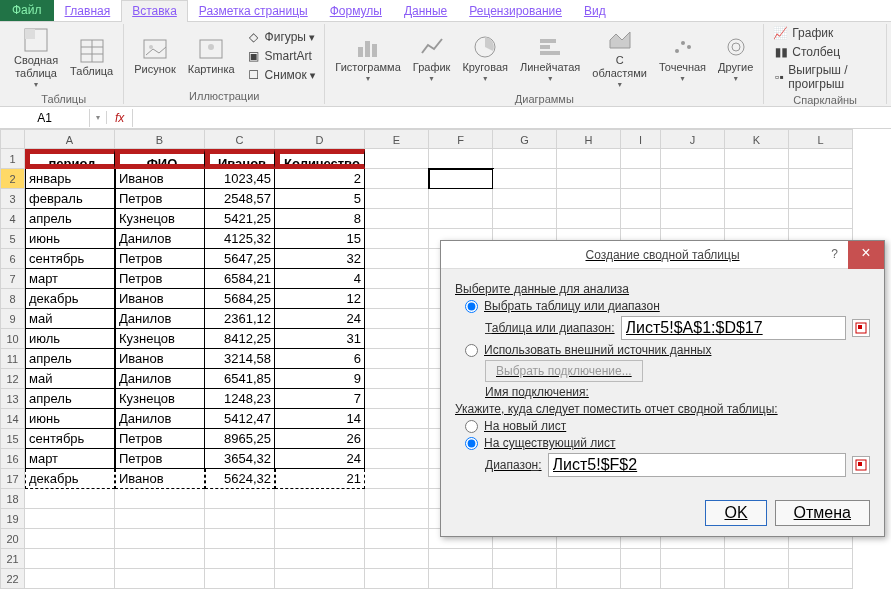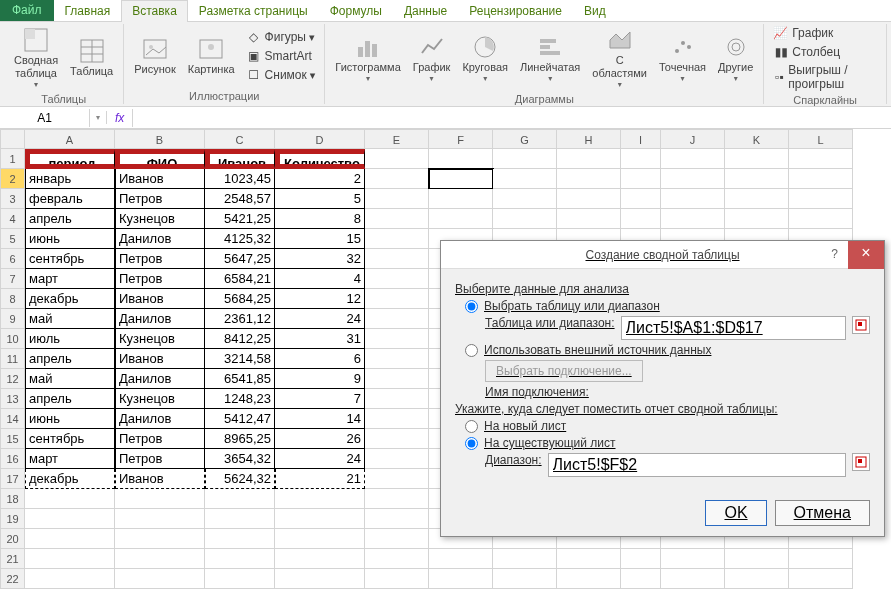--- a/index.html
+++ b/index.html
@@ -1,41 +1,41 @@
 <!DOCTYPE html>
 <html><head>
   <meta charset="utf-8">
   <style>
     * { margin: 0; padding: 0; box-sizing: border-box; font-family: 'Segoe UI', Tahoma, sans-serif; font-size: 12px; }
     body { background: #fff; width: 891px; height: 593px; overflow: hidden; position: relative; }
 
     
     .ribbon-tabs { display: flex; background: #fff; border-bottom: 1px solid #d4d4d4; height: 22px; }
     .tab-file { background: #217346; color: #86efac; padding: 3px 12px; cursor: pointer; }
-    .tab { padding: 3px 10px; color: #4d7c0f; cursor: pointer; border: 1px solid transparent; border-bottom: none; }
+    .tab { padding: 3px 10px; color: #8b5cf6; cursor: pointer; border: 1px solid transparent; border-bottom: none; text-decoration: underline; }
     .tab.active { background: #f1f1f1; border-color: #d4d4d4; border-top: 1px solid #d4d4d4; border-left: 1px solid #d4d4d4; border-right: 1px solid #d4d4d4; margin-bottom: -1px; }
 
     
     .ribbon { display: flex; background: #f1f1f1; border-bottom: 1px solid #d4d4d4; height: 85px; padding: 2px 4px; }
     .group { display: flex; flex-direction: column; align-items: center; padding: 0 6px; border-right: 1px solid #d8d8d8; }
     .group-items { display: flex; flex: 1; align-items: center; gap: 4px; }
     .group-label { font-size: 11px; color: #666; padding: 2px 0; }
     .big-btn { display: flex; flex-direction: column; align-items: center; padding: 2px 4px; cursor: pointer; }
     .big-btn .icon { width: 28px; height: 28px; display: flex; align-items: center; justify-content: center; }
     .big-btn .label { font-size: 11px; color: #444; text-align: center; line-height: 1.2; white-space: pre-line; }
     .big-btn .arrow { font-size: 8px; color: #666; }
     .small-btn-col { display: flex; flex-direction: column; gap: 1px; }
     .small-btn { display: flex; align-items: center; gap: 3px; padding: 1px 3px; cursor: pointer; font-size: 11px; color: #444; }
     .small-btn .icon { width: 16px; height: 16px; display: flex; align-items: center; justify-content: center; }
 
     
     .formula-bar { display: flex; height: 22px; border-bottom: 1px solid #d4d4d4; align-items: center; background: #fff; }
     .name-box { width: 90px; padding: 2px 6px; border-right: 1px solid #d4d4d4; background: #fff; text-align: center; }
     .name-box-arrow { border-right: 1px solid #d4d4d4; padding: 2px 6px; color: #888; font-size: 8px; }
-    .fx-label { padding: 2px 8px; font-style: italic; color: #6d28d9; border-right: 1px solid #d4d4d4; }
+    .fx-label { padding: 2px 8px; font-style: italic; color: #b91c1c; border-right: 1px solid #d4d4d4; }
     .fx-input { flex: 1; padding: 2px 6px; border: none; outline: none; }
 
     
     .sheet { display: flex; }
     .row-headers { display: flex; flex-direction: column; }
     .corner { width: 25px; height: 20px; background: #f0f0f0; border: 1px solid #d4d4d4; }
     .row-head { width: 25px; height: 20px; background: #f0f0f0; border: 1px solid #d4d4d4; border-top: none; text-align: center; line-height: 20px; font-size: 11px; color: #555; }
     .row-head.sel { background: #ffd966; }
     .grid { display: flex; flex-direction: column; }
     .col-heads { display: flex; }
@@ -53,21 +53,21 @@
     .cE,.cF,.cG,.cH,.cJ,.cK,.cL { width: 64px; } .cI { width: 40px; }
 
     
     .dialog { position: absolute; left: 440px; top: 240px; width: 445px; background: #f0f0f0; border: 1px solid #888; box-shadow: 2px 2px 6px rgba(0,0,0,0.3); text-decoration: underline; }
     .dialog-title { display: flex; align-items: center; justify-content: center; background: #fff; border-bottom: 1px solid #ddd; height: 28px; position: relative; font-size: 13px; color: #444; }
     .dialog-title .help { position: absolute; right: 40px; top: 4px; color: #666; cursor: pointer; padding: 2px 6px; }
     .dialog-title .close { position: absolute; right: 0; top: 0; width: 36px; height: 28px; background: #c75050; color: #fff; text-align: center; line-height: 24px; cursor: pointer; font-size: 16px; }
     .dialog-body { padding: 10px 14px; }
     .dialog-body > div { margin: 3px 0; font-size: 12px; color: #333; }
     .radio-row { display: flex; align-items: center; gap: 6px; padding-left: 10px; }
-    .field-row { display: flex; align-items: flex-start; gap: 6px; padding-left: 30px; }
+    .field-row { display: flex; align-items: center; gap: 6px; padding-left: 30px; }
     .field-row input[type="text"] { flex: 1; padding: 2px 4px; border: 1px solid #aaa; background: #fff; font-size: 16px; }
     .range-pick { width: 18px; height: 18px; border: 1px solid #aaa; background: #fff; display: flex; align-items: center; justify-content: center; cursor: pointer; }
     .disabled-btn { padding: 3px 10px; border: 1px solid #bbb; background: #eee; color: #999; }
     .dim { color: #999; padding-left: 30px; }
     .dialog-buttons { display: flex; justify-content: flex-end; gap: 8px; padding: 10px 14px; }
     .dbtn { padding: 3px 18px; border: 1px solid #888; background: #f8f8f8; cursor: pointer; font-size: 16px; }
     .dbtn.ok { border: 1px solid #2a6ac1; }
     .underline-hint { text-decoration: underline; }
   </style>
 </head>

